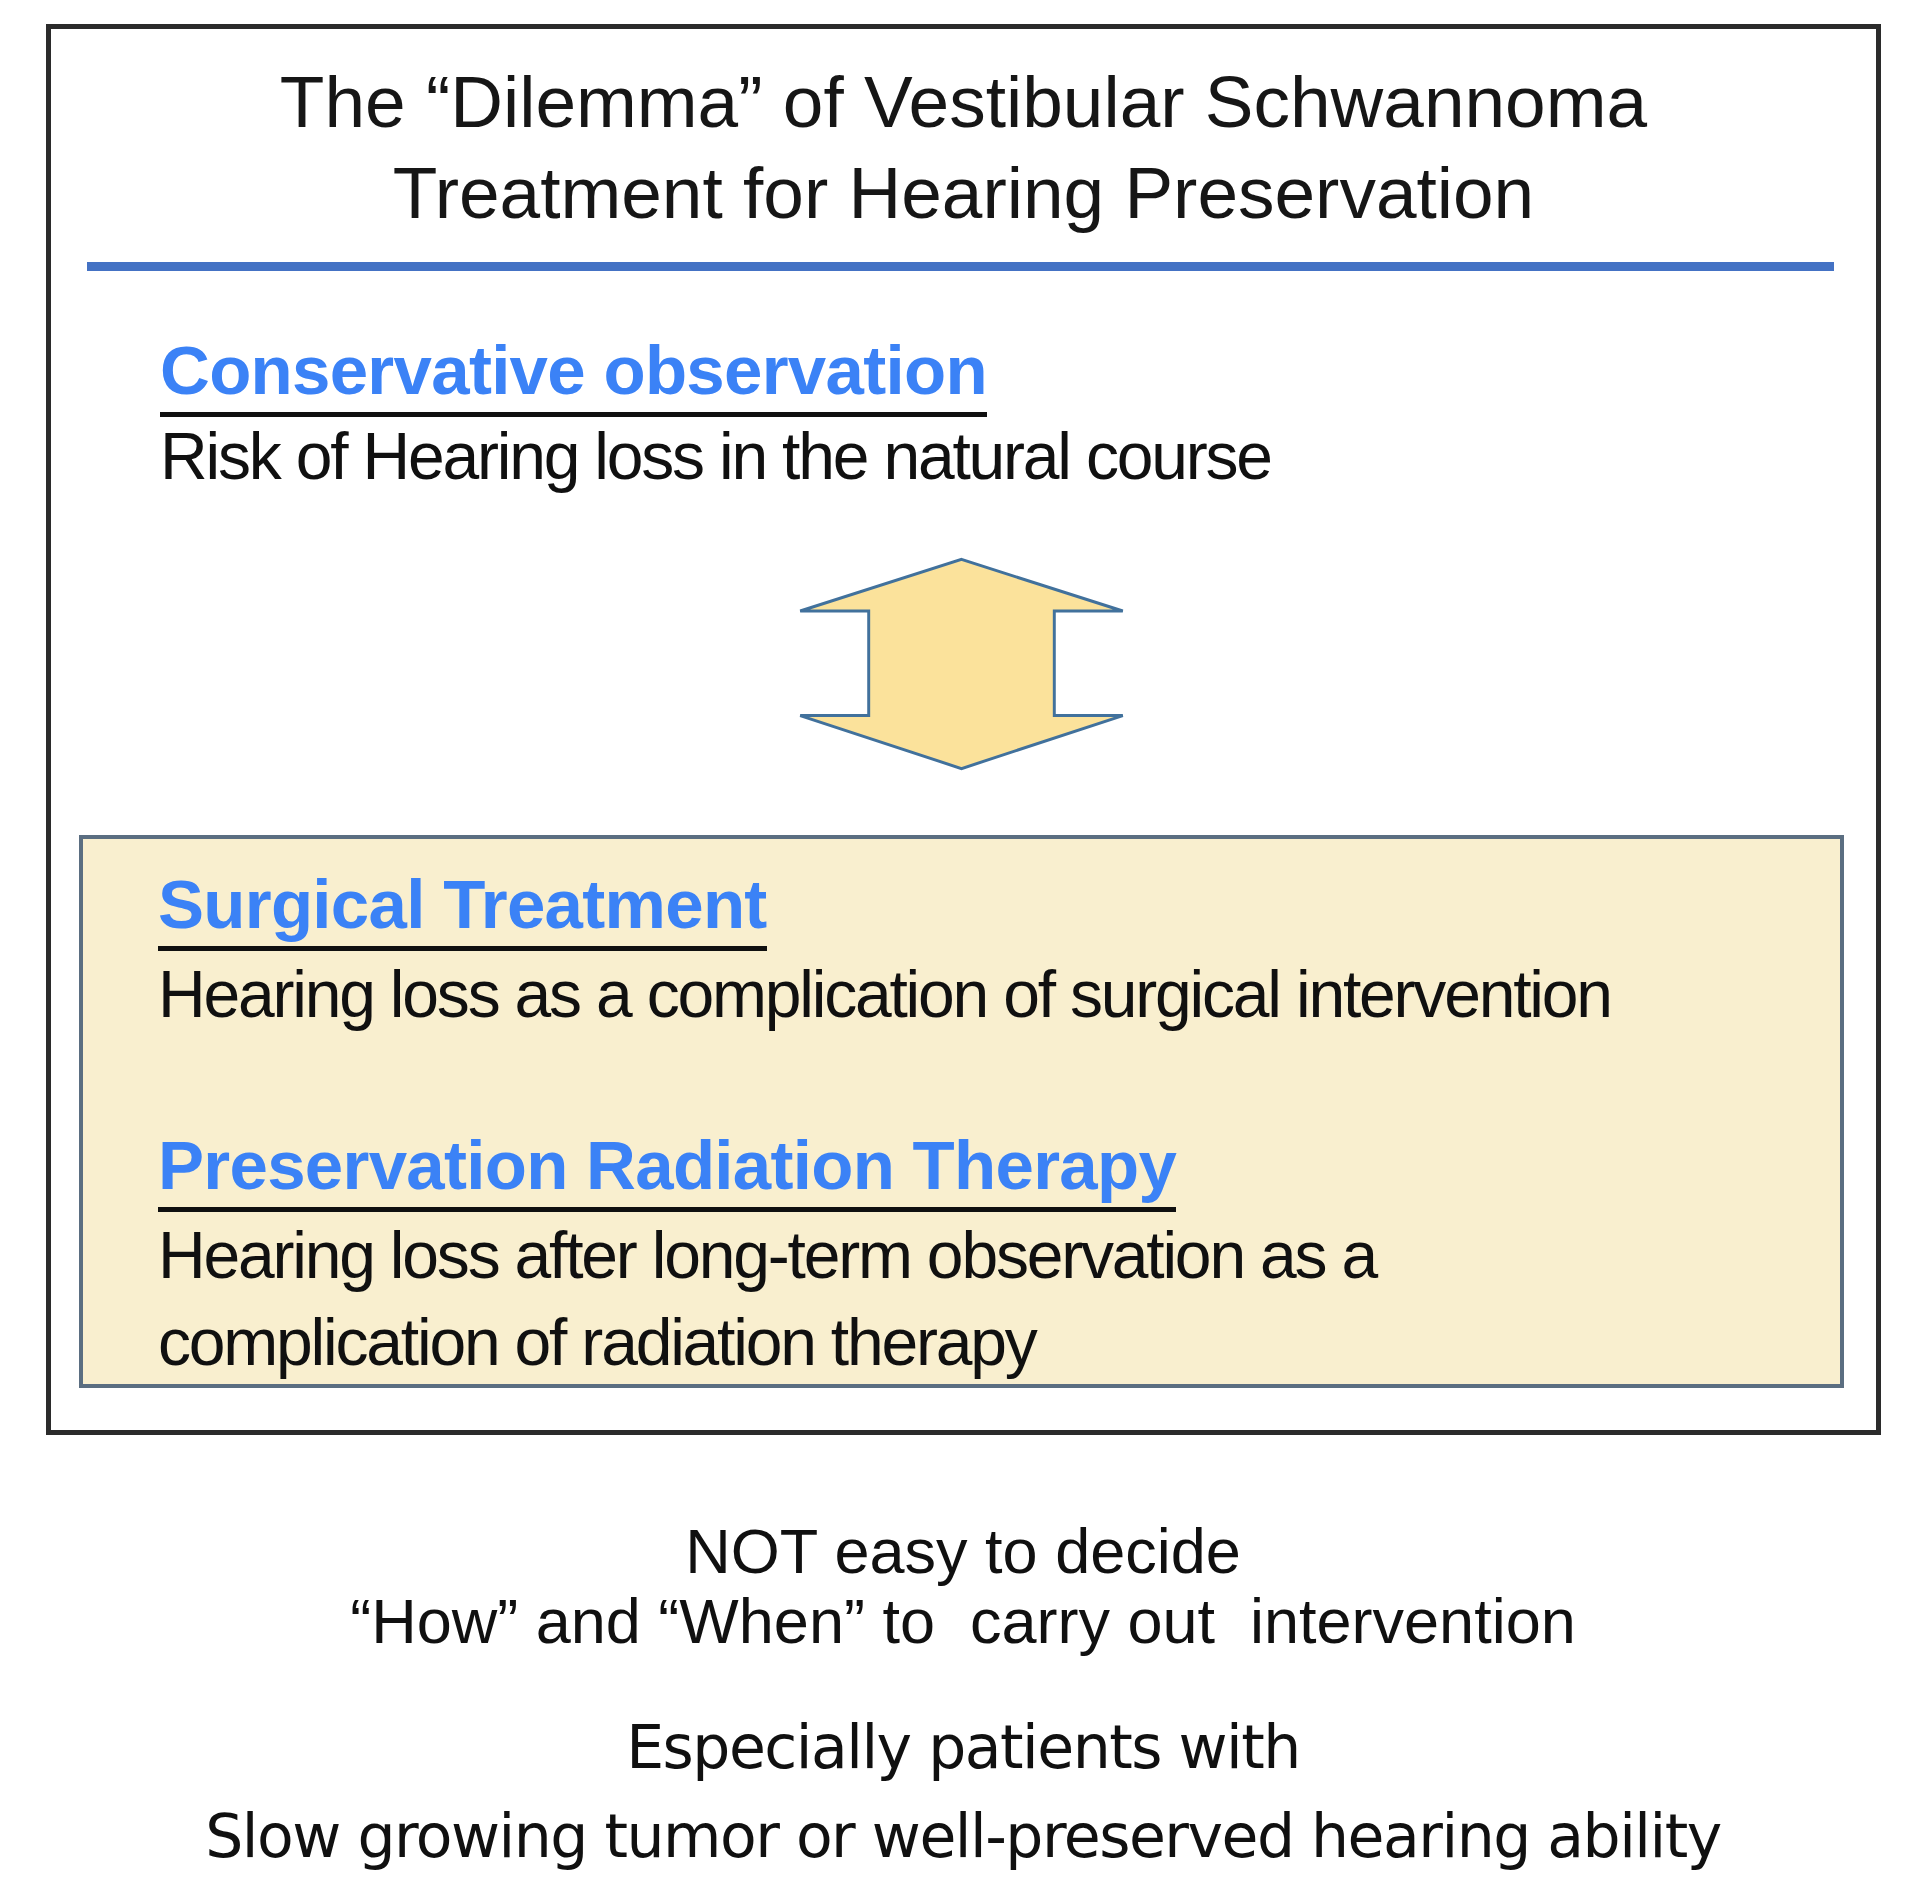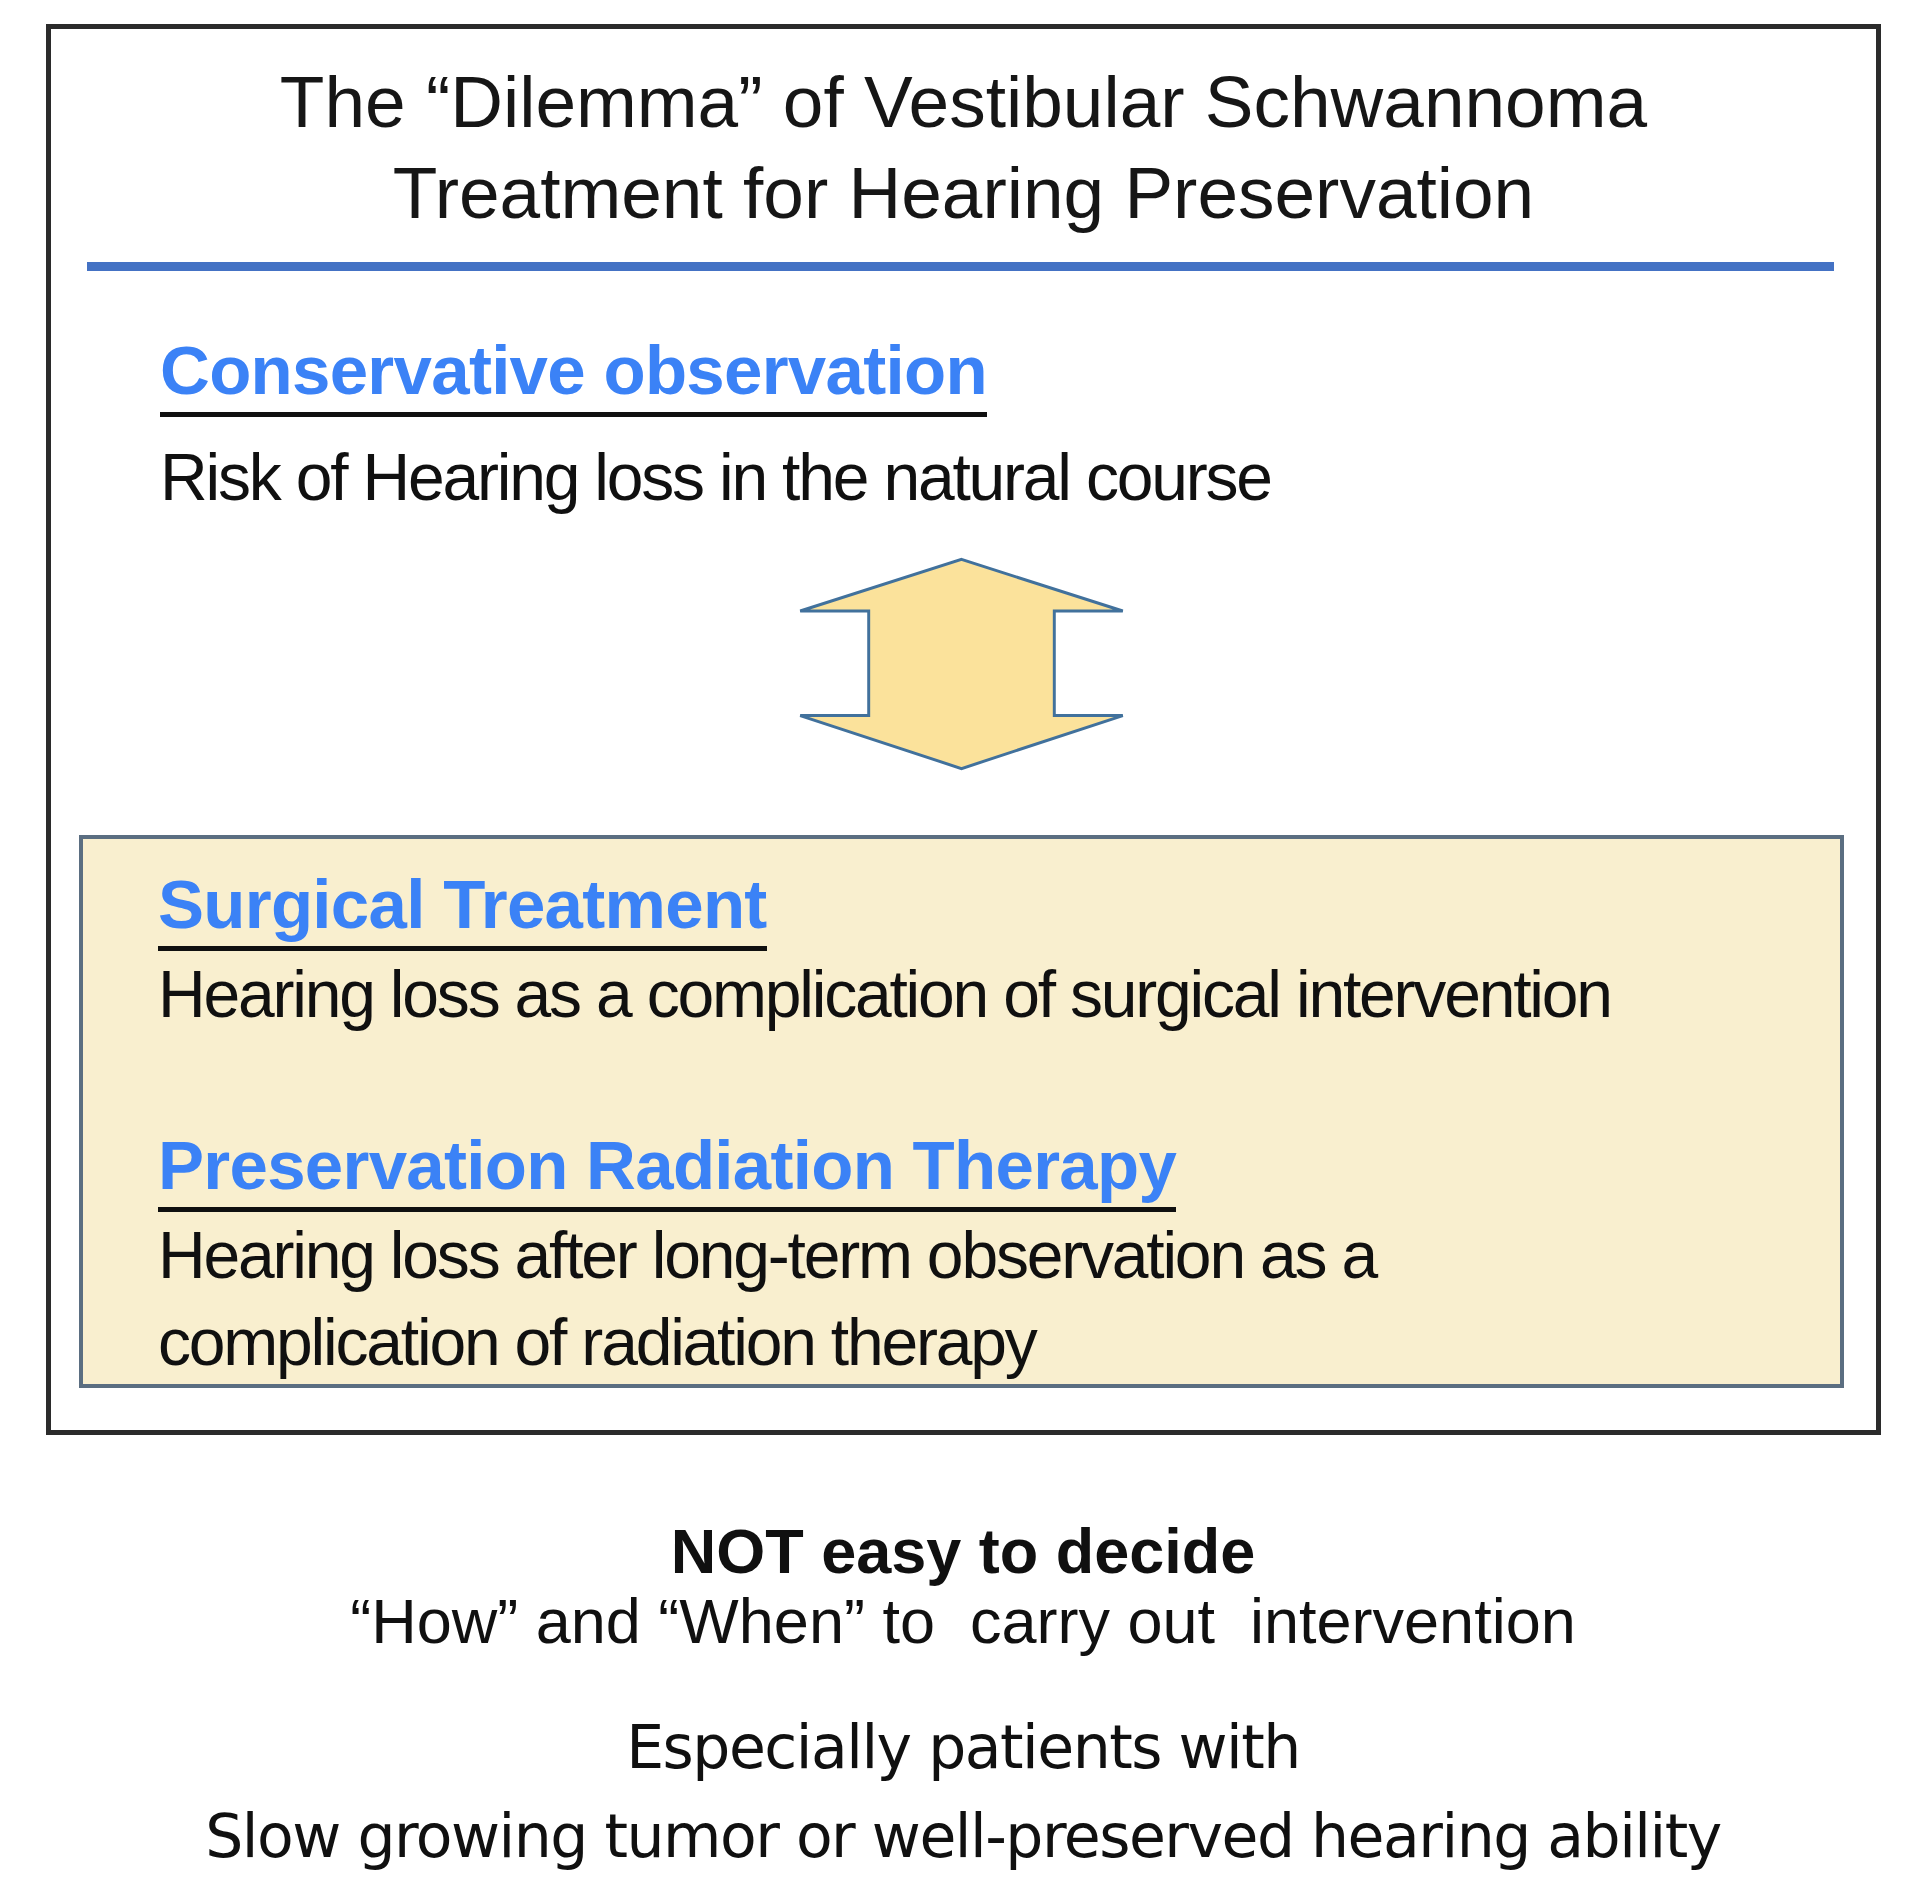--- a/index.html
+++ b/index.html
@@ -89,39 +89,39 @@
 <div class="abs title">
   <div>The “Dilemma” of Vestibular Schwannoma</div>
   <div>Treatment for Hearing Preservation</div>
 </div>
 
 <div class="abs divider"></div>
 
 <div class="abs heading" style="left:160px; top:329px;">
   <span class="u">Conservative observation</span>
 </div>
-<div class="abs bodytext" style="left:160px; top:434px;text-align:center;">Risk of Hearing loss in the natural course</div>
+<div class="abs bodytext" style="left:160px; top:413px;text-align:center;">Risk of Hearing loss in the natural course</div>
 
 <svg class="abs arrow" width="327" height="214" viewBox="0 0 444 290" aria-hidden="true">
   <polygon points="222,3 441,73 348,73 348,215 441,215 222,287 3,215 96,215 96,73 3,73"></polygon>
 </svg>
 
 <div class="abs treatment-box"></div>
 
 <div class="abs heading" style="left:158px; top:863px;">
   <span class="u">Surgical Treatment</span>
 </div>
 <div class="abs bodytext" style="left:158px; top:951px;">Hearing loss as a complication of surgical intervention</div>
 
 <div class="abs heading" style="left:158px; top:1124px;">
   <span class="u">Preservation Radiation Therapy</span>
 </div>
 <div class="abs bodytext" style="left:158px; top:1212px;">
   <div>Hearing loss after long-term observation as a</div>
   <div>complication of radiation therapy</div>
 </div>
 
-<div class="abs center-text" style="top:1510px;font-weight:bold;">NOT easy to decide</div>
+<div class="abs center-text" style="top:1510px;">NOT easy to decide</div>
 <div class="abs center-text" style="top:1580px;text-align:center;">“How” and “When” to  carry out  intervention</div>
 
 <div class="abs center-text comic" style="top:1706px;">Especially patients with</div>
 <div class="abs center-text comic" style="top:1795px;">Slow growing tumor or well-preserved hearing ability</div>
 
 
 </body></html>

